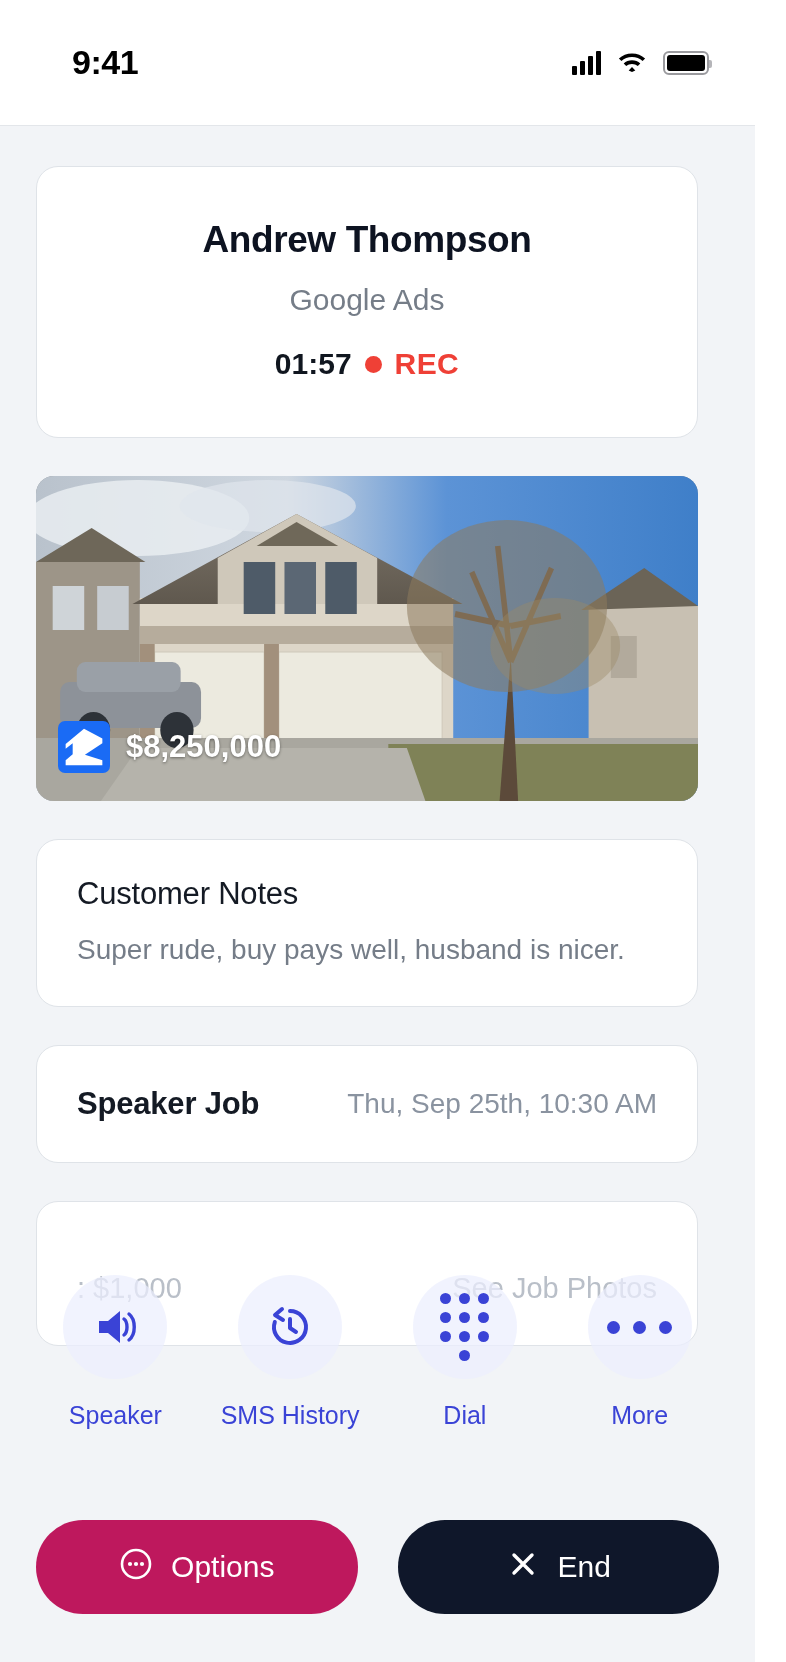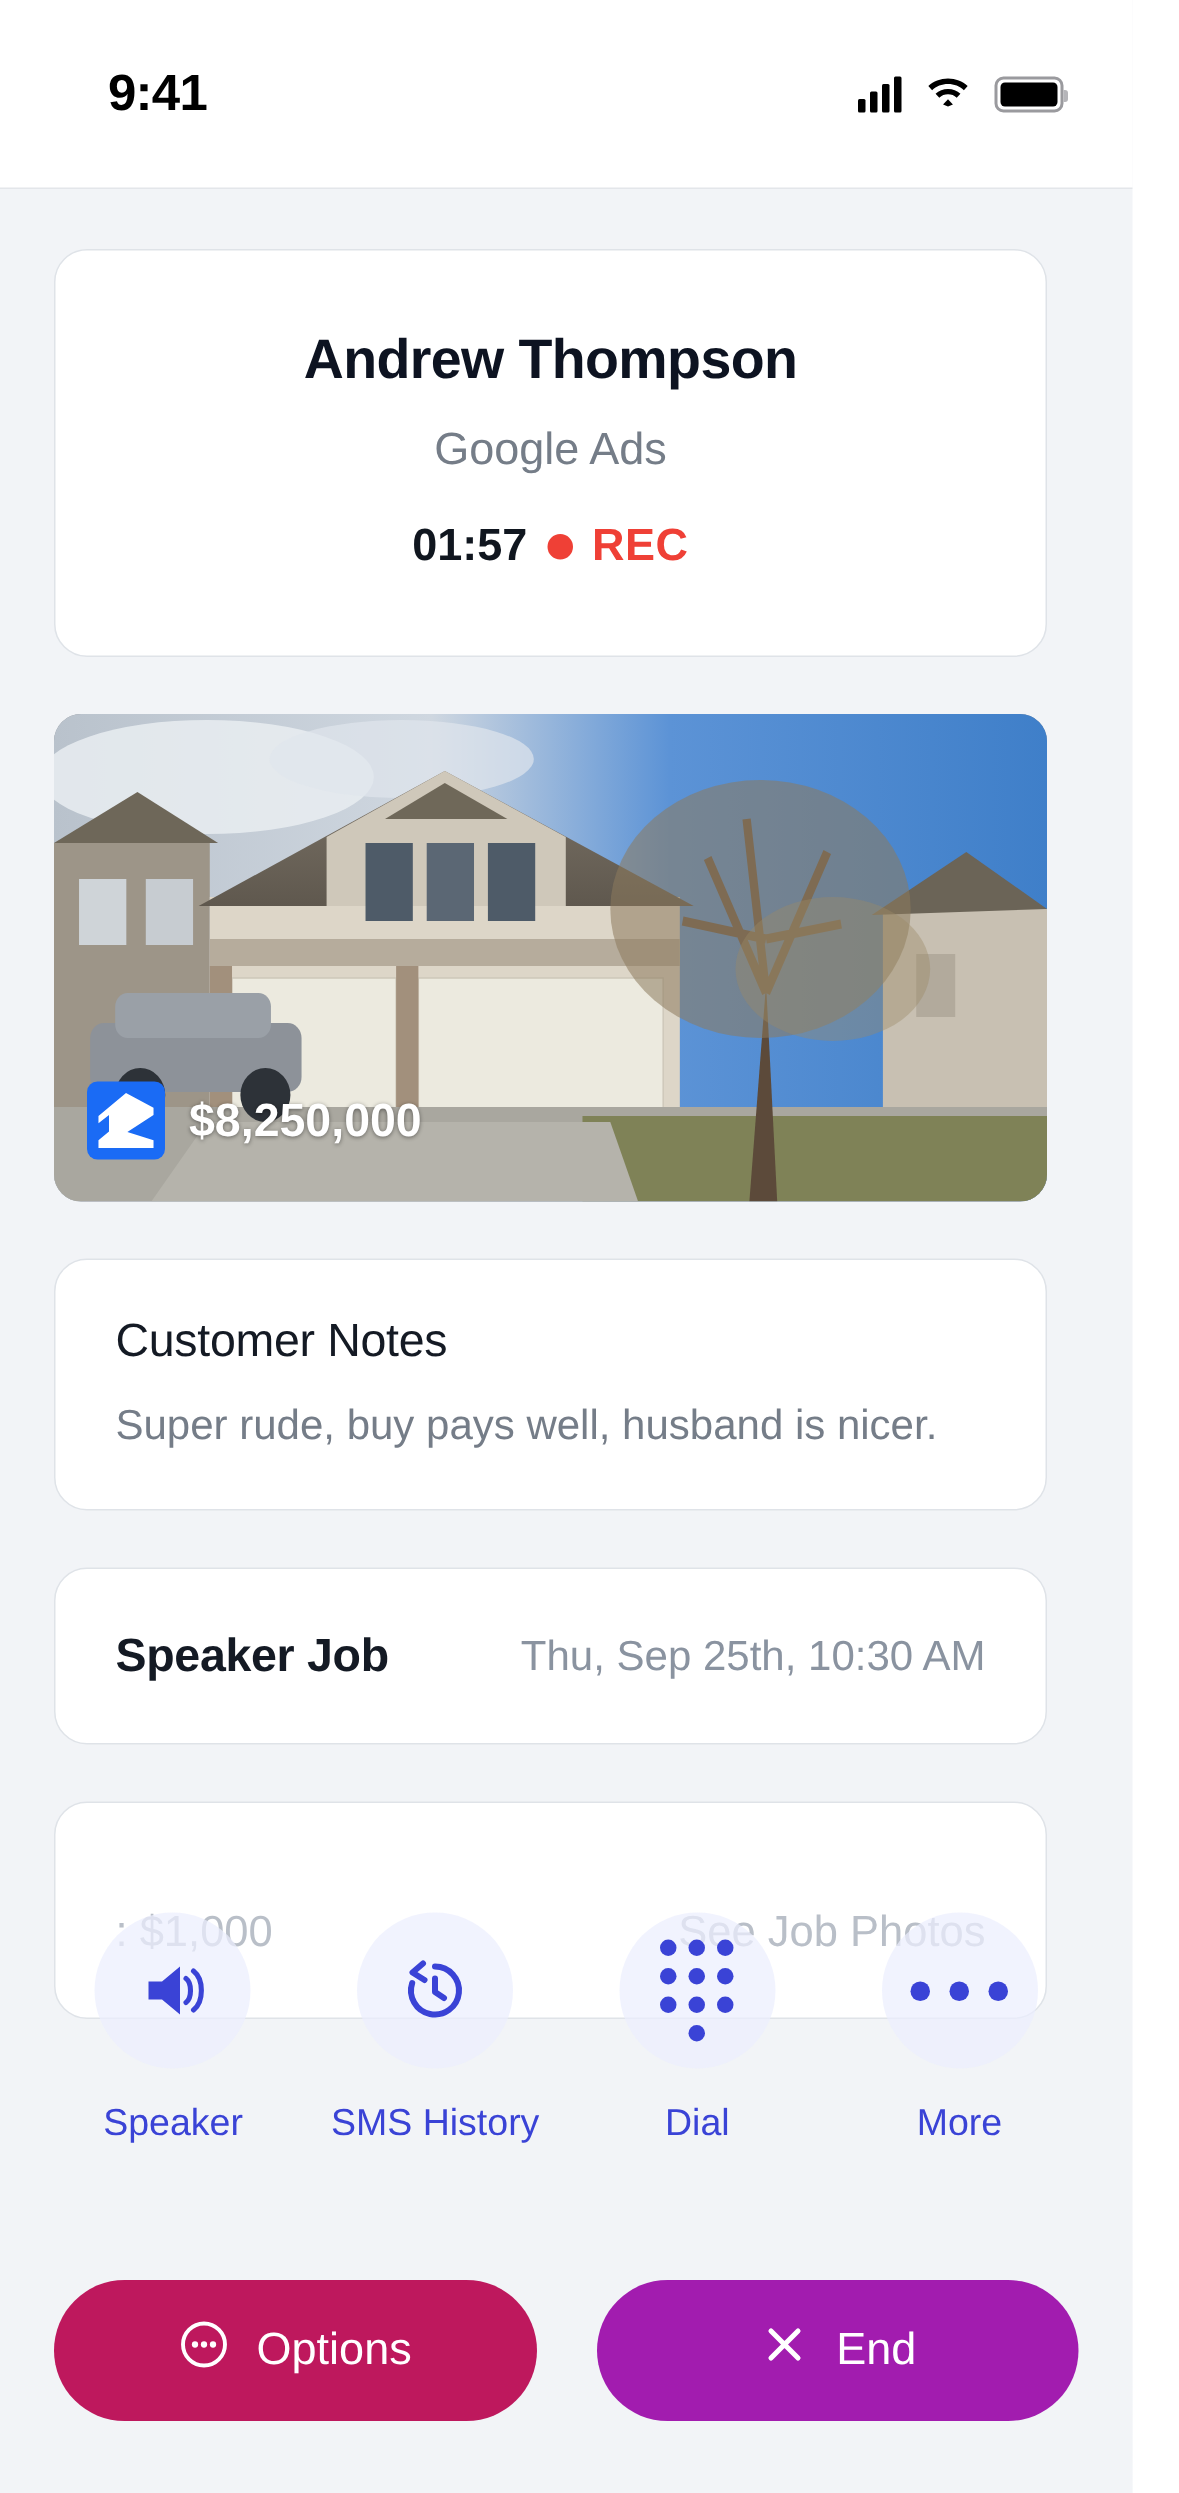--- a/index.html
+++ b/index.html
@@ -304,21 +304,21 @@
     display: flex;
     align-items: center;
     justify-content: center;
     gap: 18px;
     font-family: "Liberation Sans", sans-serif;
     font-size: 30px;
     color: #ffffff;
     cursor: pointer;
   }
   .pill.options { background: #be185d; }
-  .pill.end { background: #a21caf; }
+  .pill.end { background: #0f172a; }
 </style>
 </head>
 <body>
 
 <div id="screen">
 
   <div class="status-bar">
     <div class="status-time">9:41</div>
     <div class="status-icons">
       <span class="signal-bars">

